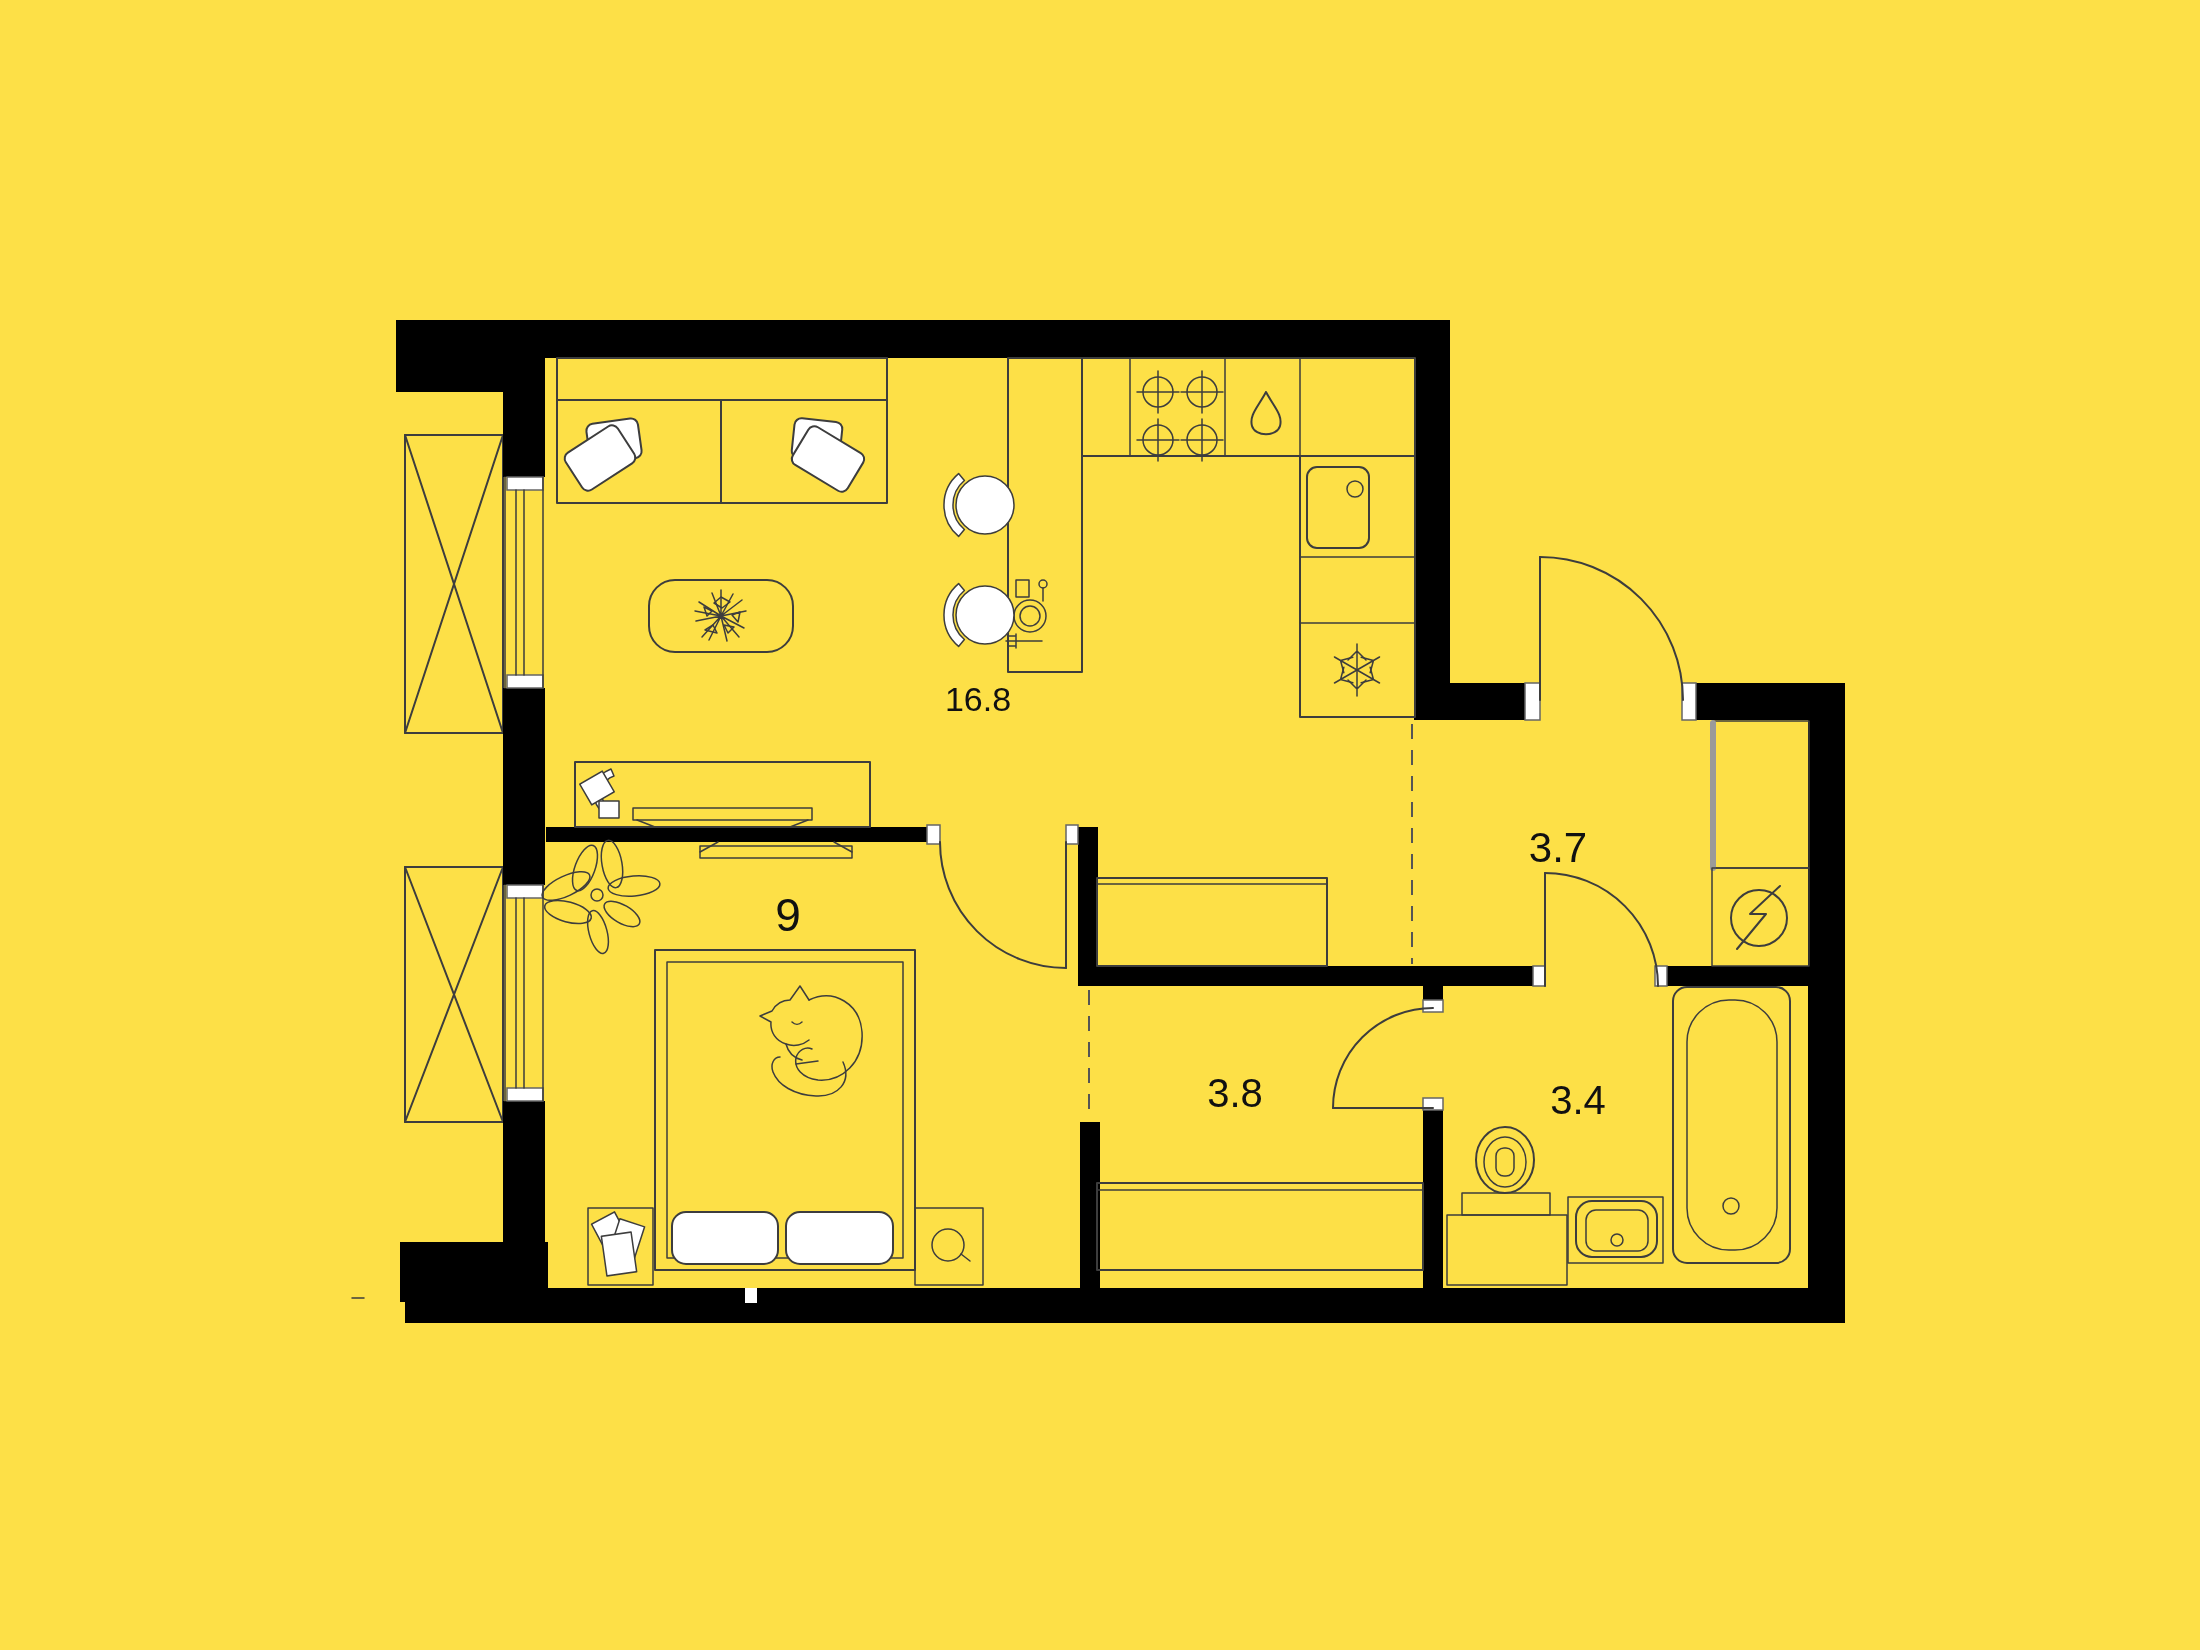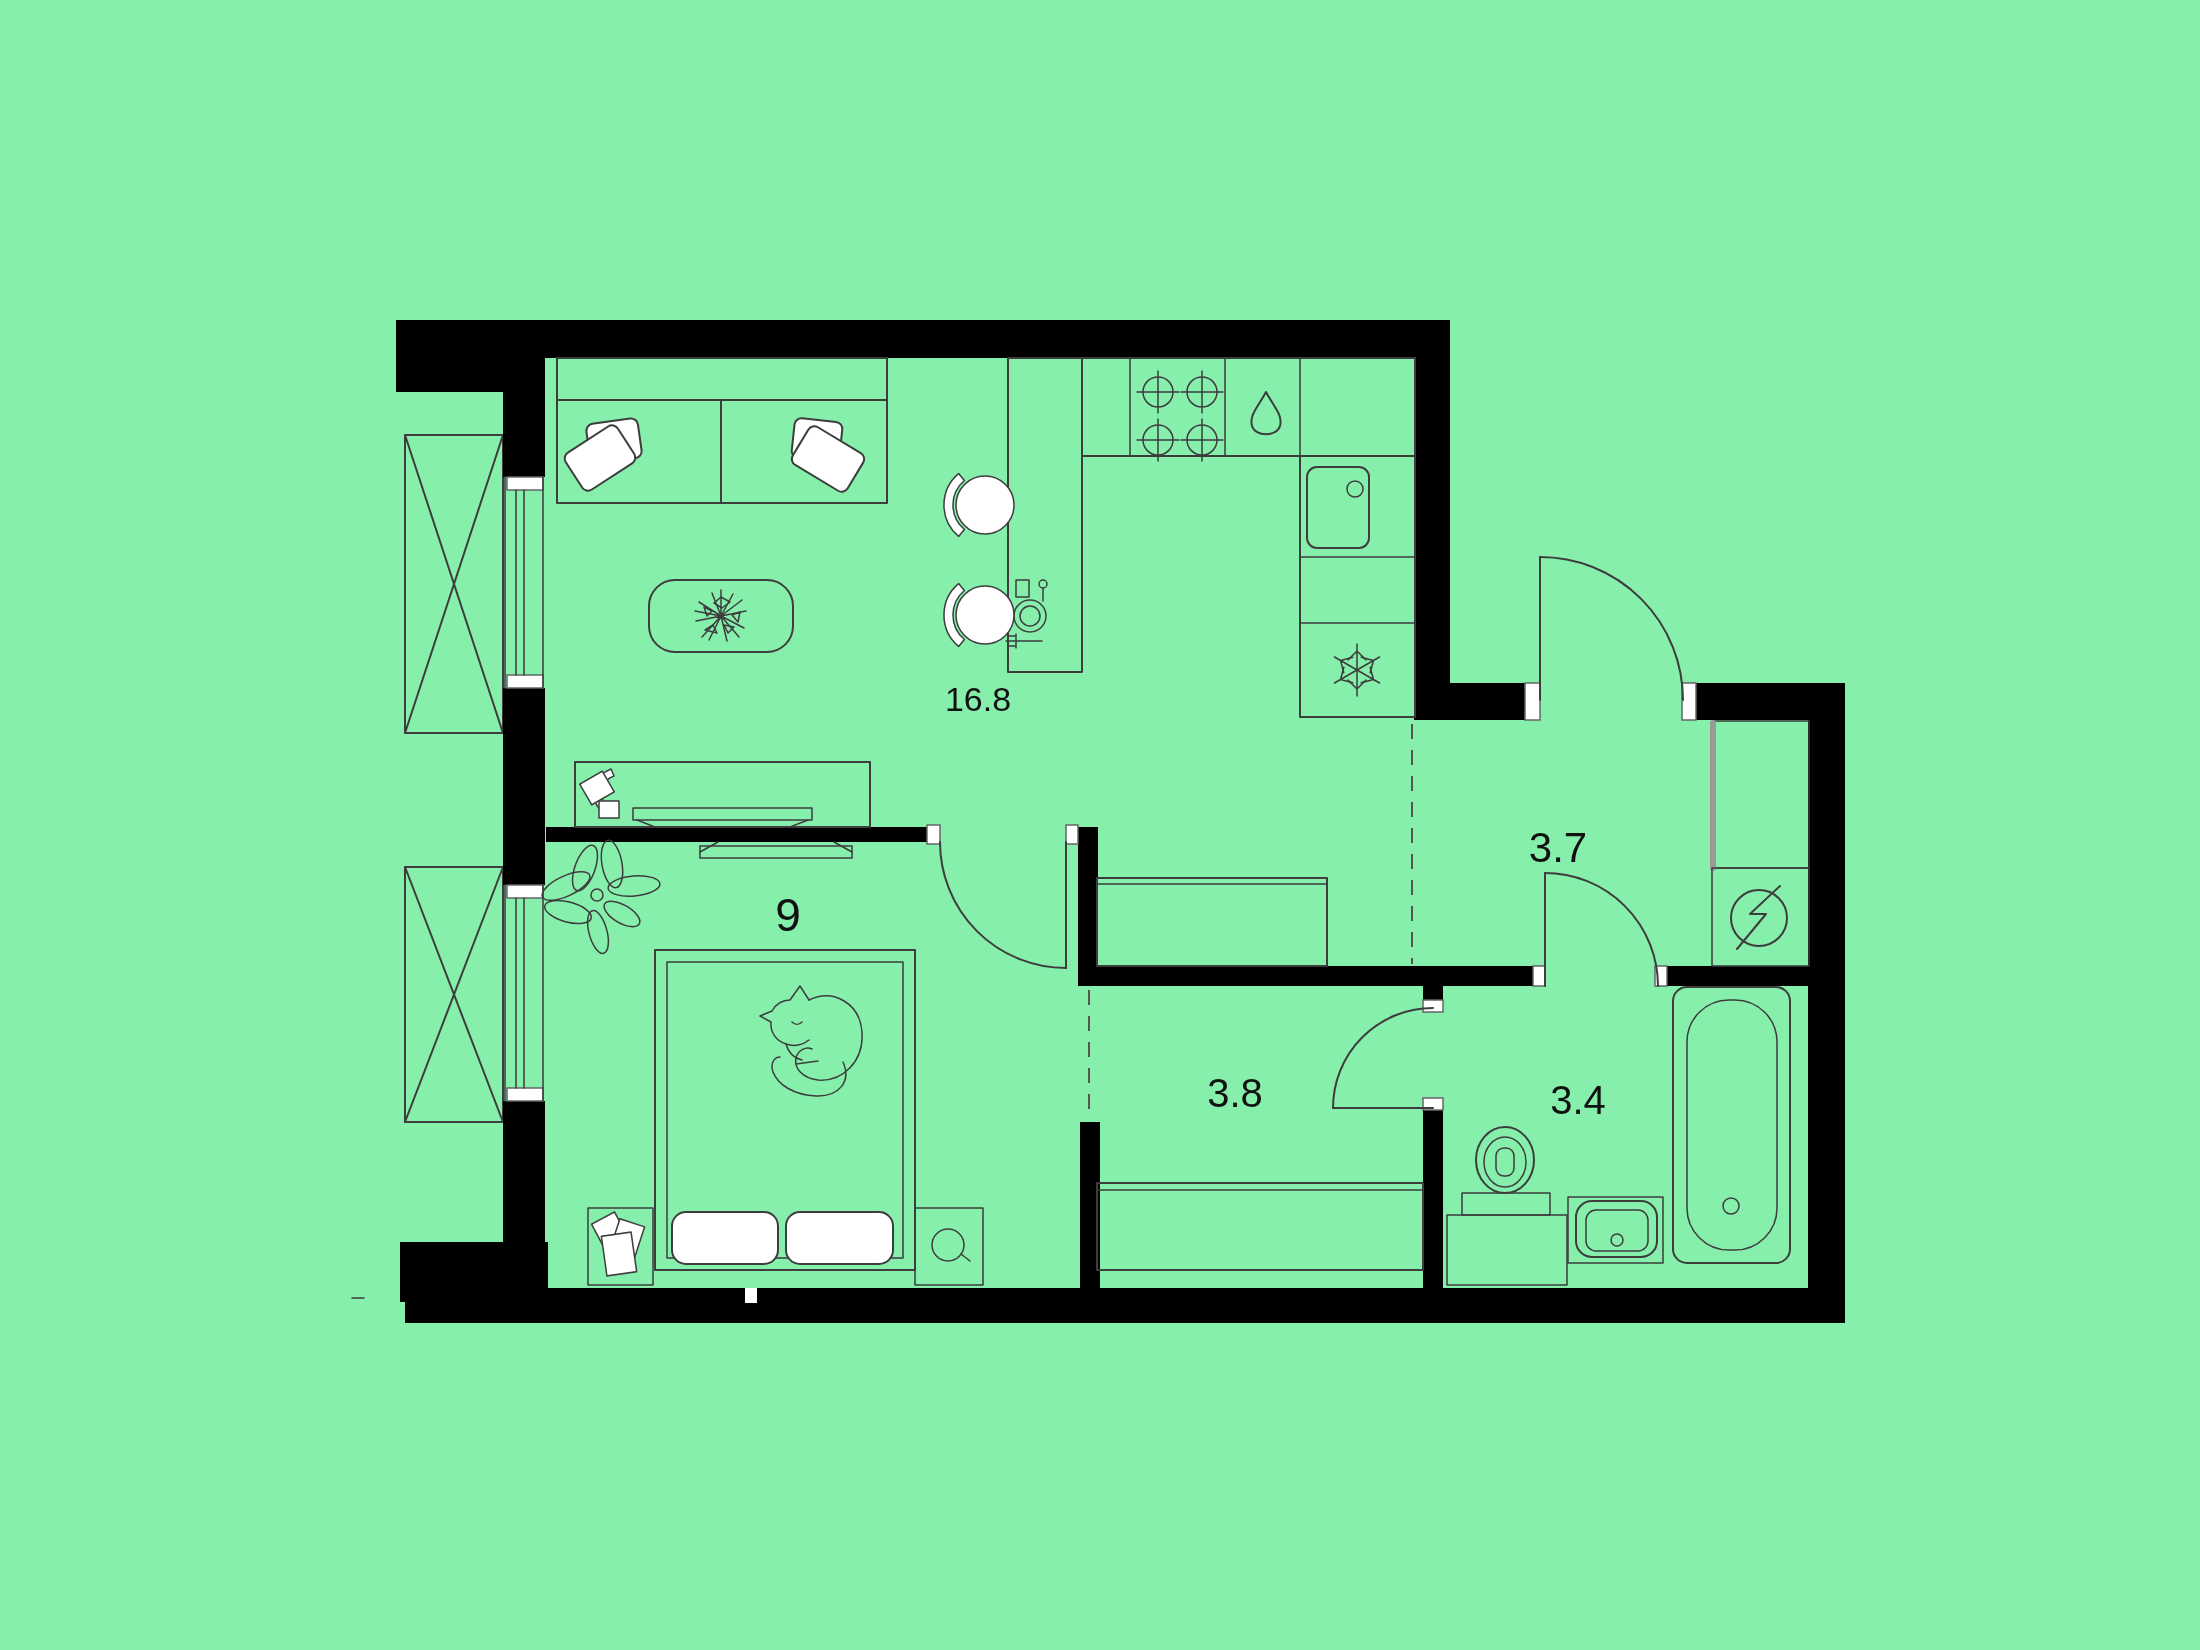--- a/index.html
+++ b/index.html
@@ -1,16 +1,16 @@
 <!DOCTYPE html>
 <html><head>
 <meta charset="utf-8">
 <style>
   html,body{margin:0;padding:0;background:#fff;}
-  .stage{width:2200px;height:1650px;position:relative;background:#86efac;font-family:"Liberation Sans",sans-serif;}
+  .stage{width:2200px;height:1650px;position:relative;background:#fde047;font-family:"Liberation Sans",sans-serif;}
   .wall{fill:#000;stroke:none;}
   .ln{fill:none;stroke:#3d3d3d;stroke-width:2;stroke-linecap:round;stroke-linejoin:round;}
   .lnf{fill:#fff;stroke:#3d3d3d;stroke-width:2;stroke-linejoin:round;}
   .thin{stroke-width:1.5;}
   .jamb{fill:#fff;stroke:#666;stroke-width:1.5;}
   .dash{fill:none;stroke:#555;stroke-width:2;stroke-dasharray:15 11;}
   .grayedge{stroke:#9a9a9a;stroke-width:6;}
   .roomlabel{fill:#111;font-family:"Liberation Sans",sans-serif;text-anchor:middle;}
 </style>
 </head>

